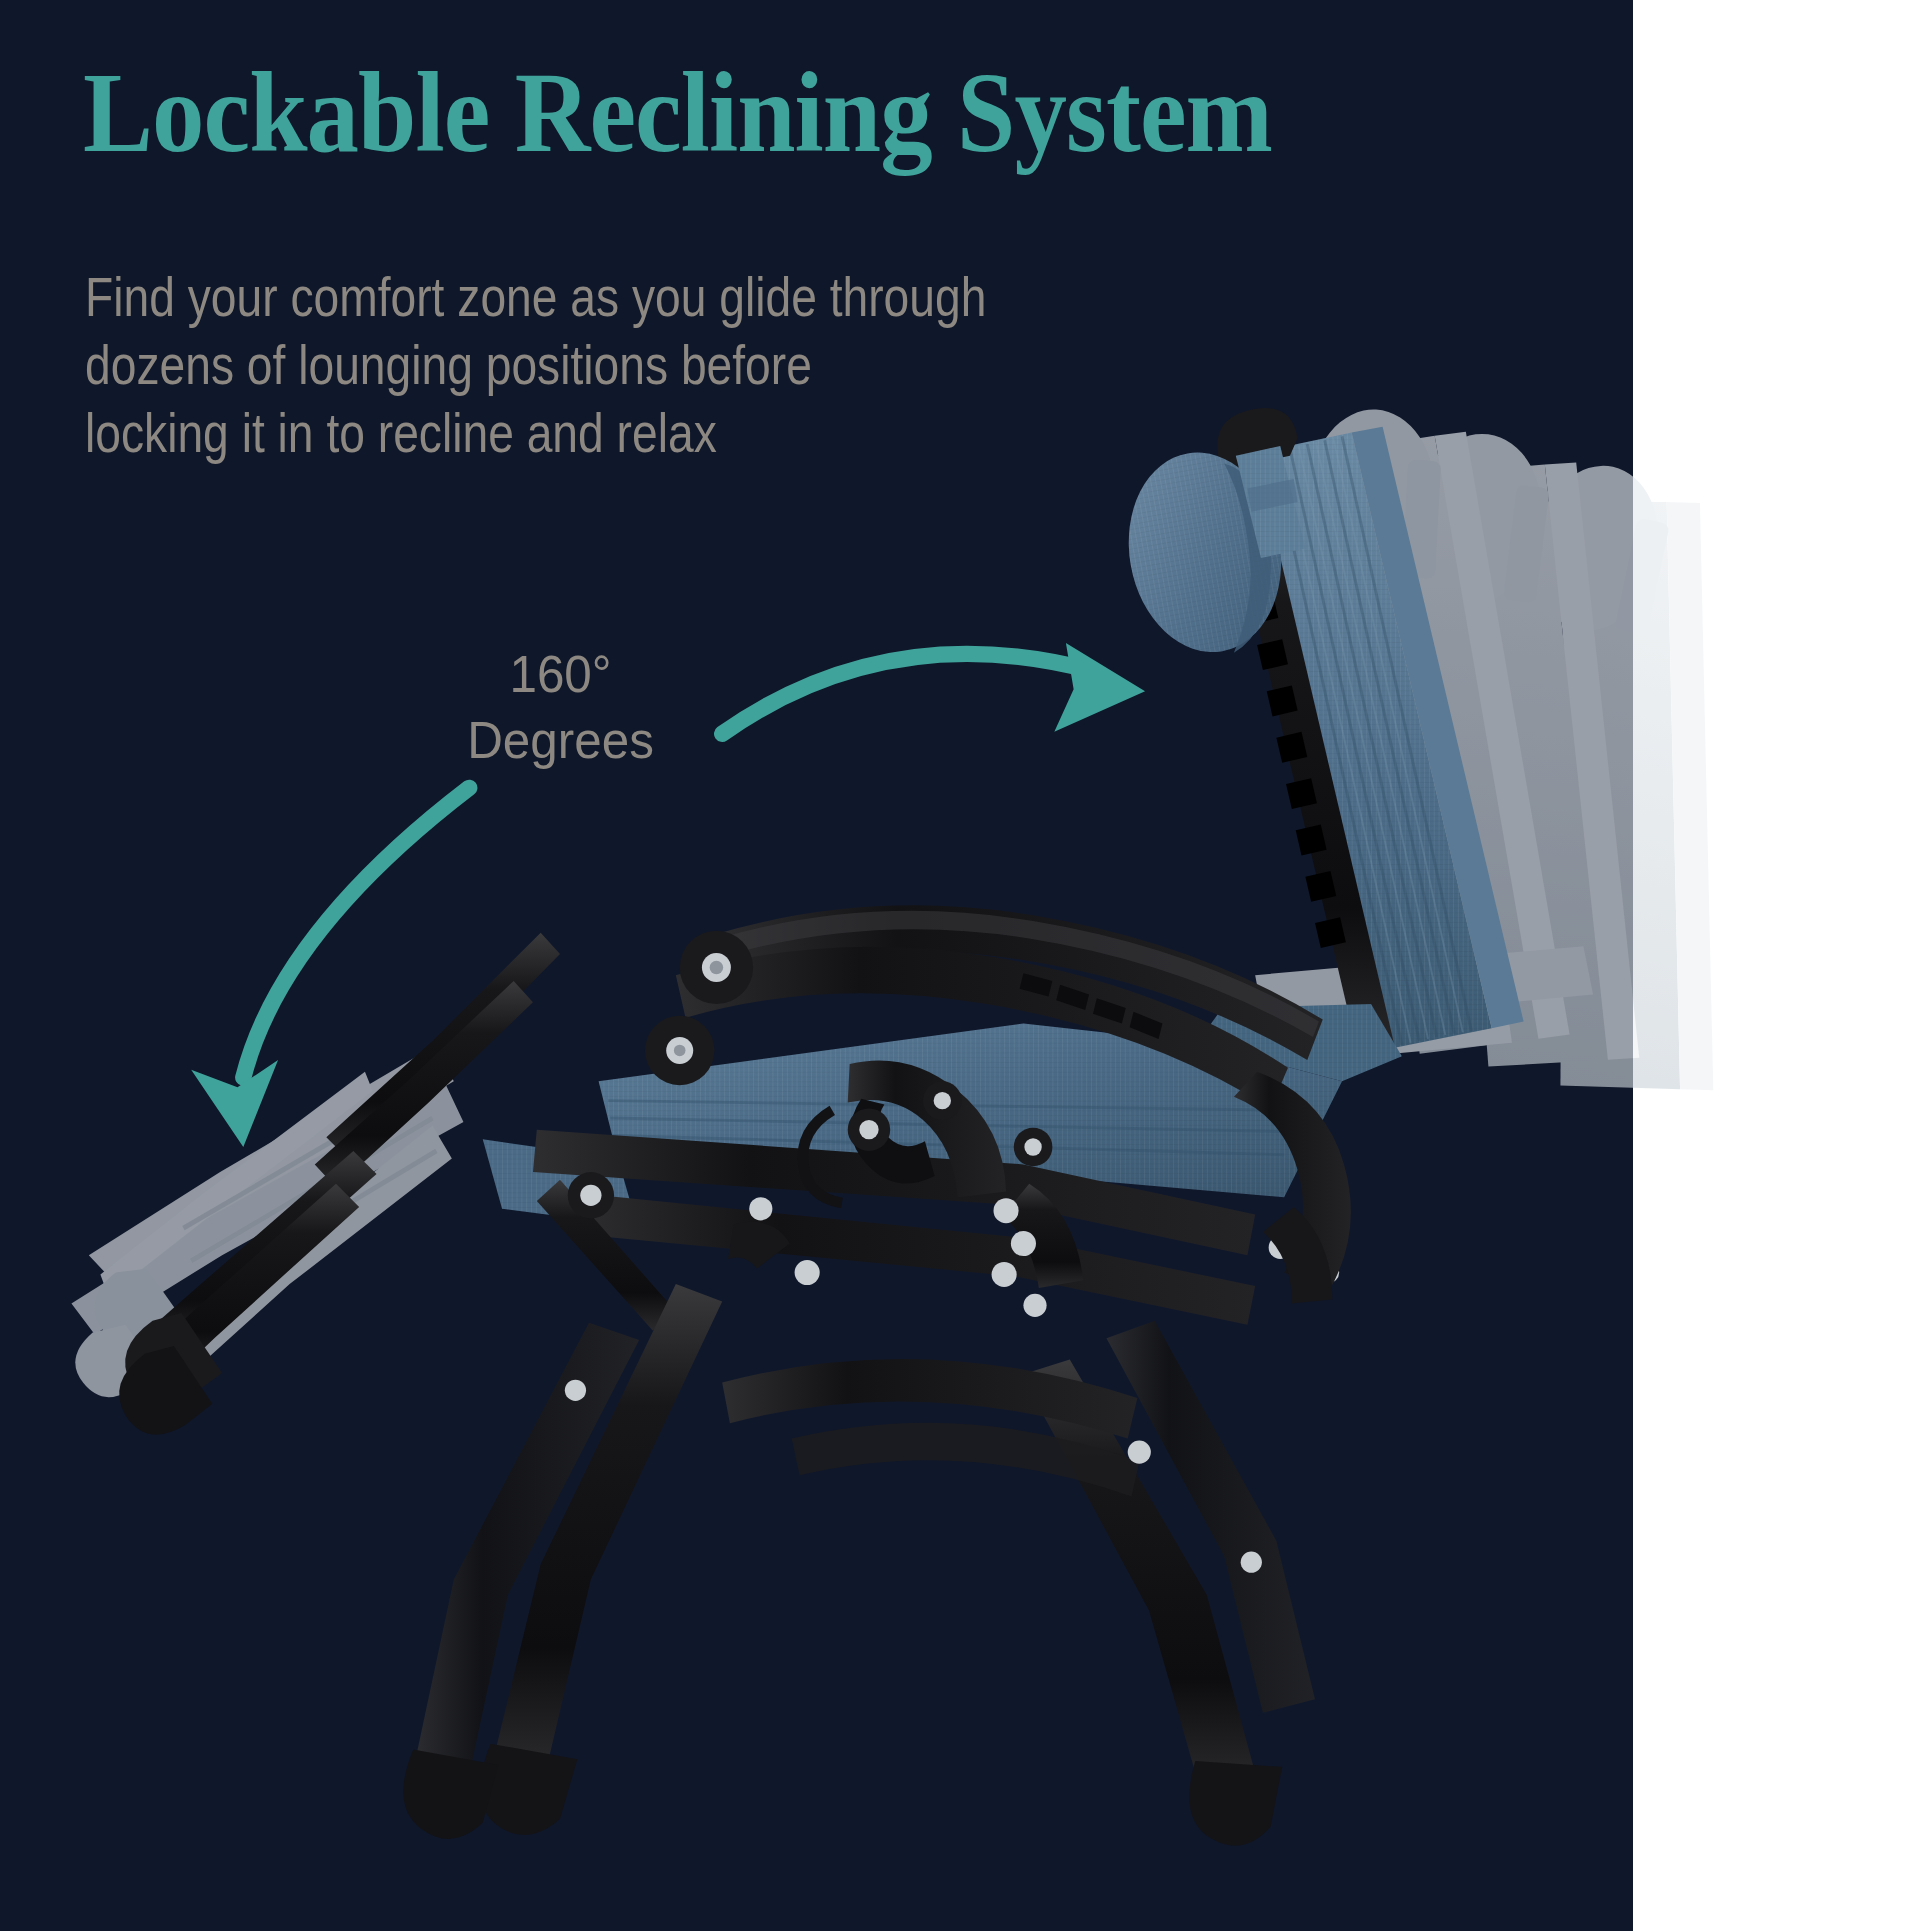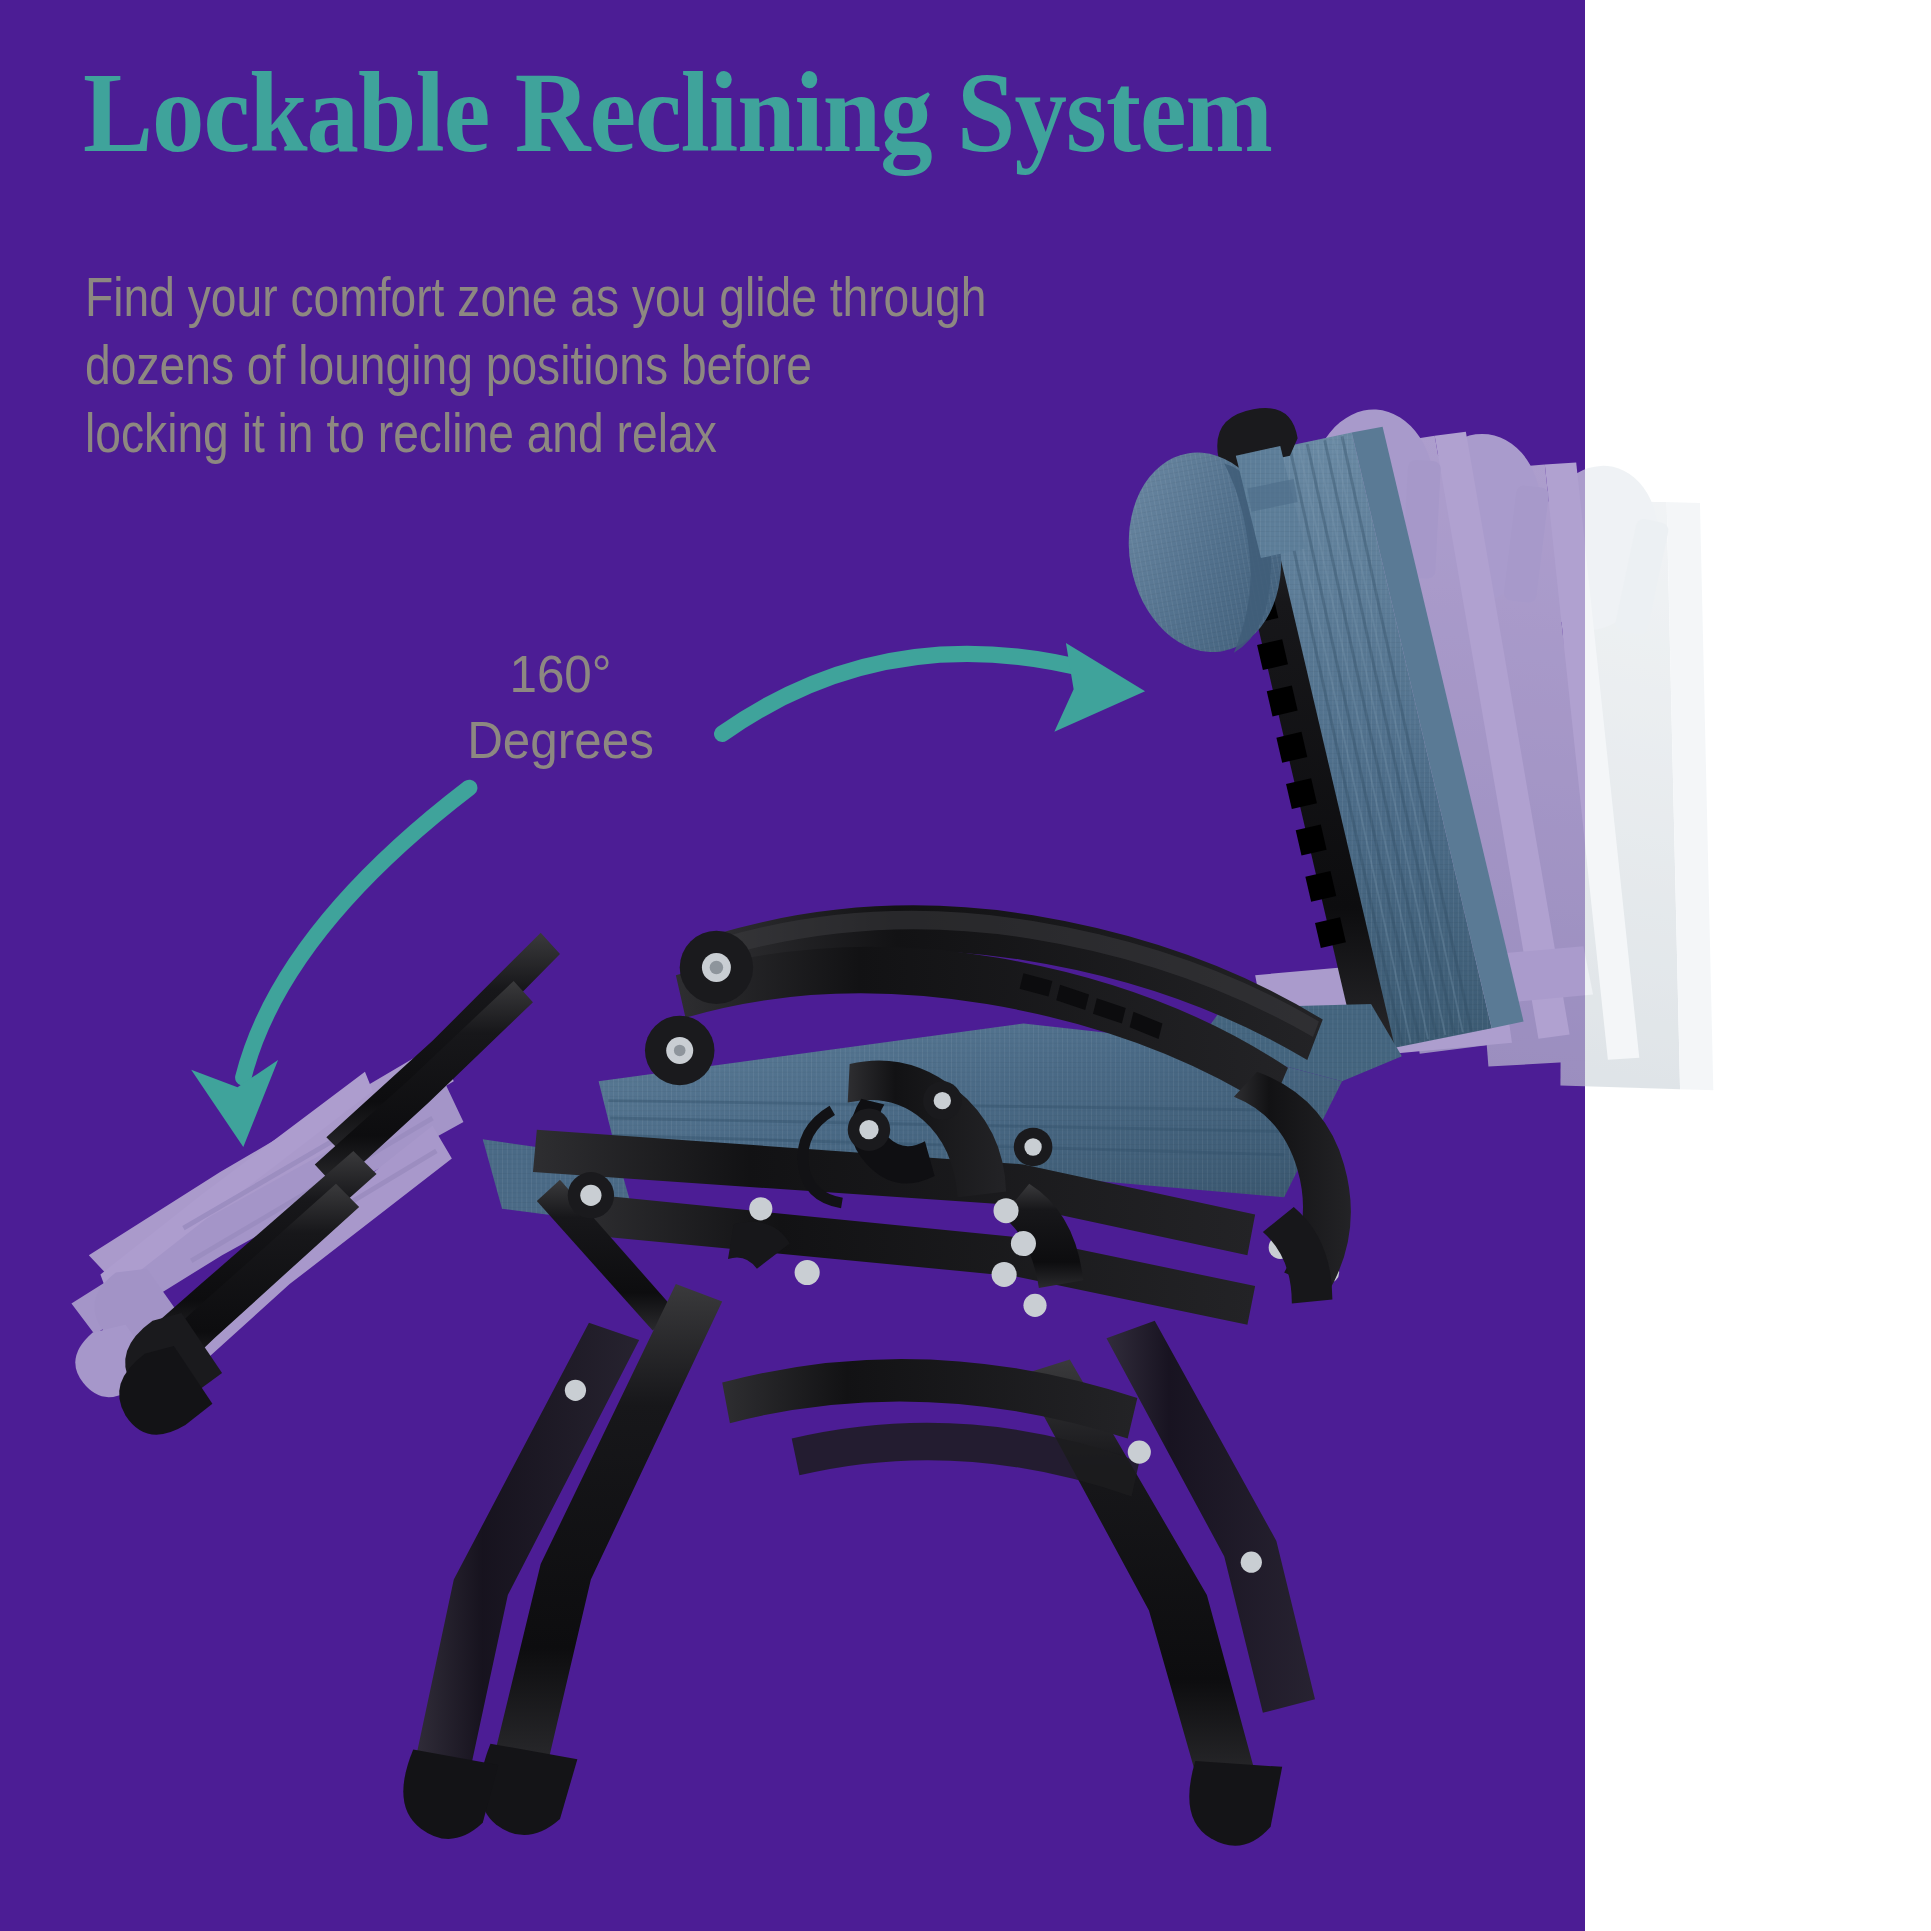--- a/index.html
+++ b/index.html
@@ -3,21 +3,21 @@
 <meta charset="utf-8">
 <style>
   html,body{margin:0;padding:0;}
   body{
     width:1931px;height:1931px;
     background:#ffffff;
     font-family:"Liberation Sans", sans-serif;
     overflow:hidden;
     position:relative;
   }
-  .stage{position:absolute;inset:0;width:1585px;height:1931px;background:#4c1d95;}
+  .stage{position:absolute;inset:0;width:1585px;height:1931px;background:#0f172a;padding-left:48px;}
 
   
   .headline{
     position:absolute; left:83px; top:56px;
     font-family:"Liberation Serif", serif;
     font-weight:700;
     font-size:114px;
     line-height:114px;
     letter-spacing:-1px;
     color:#3fa39b;

